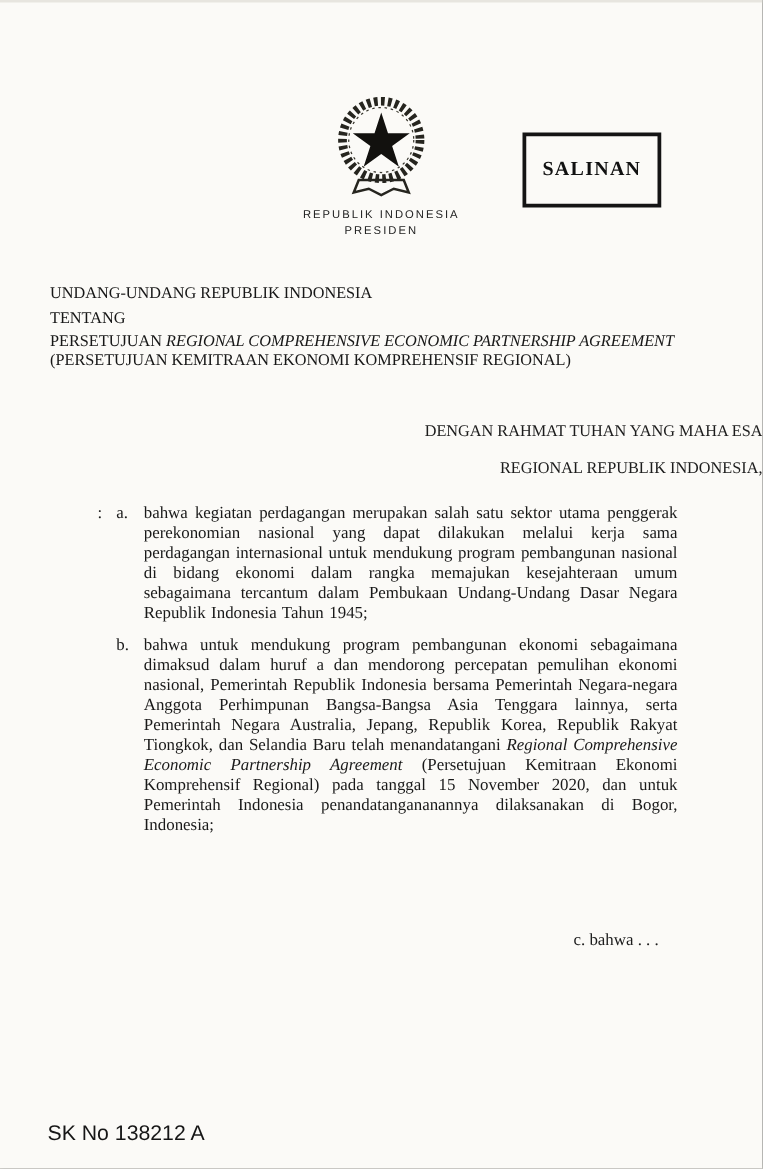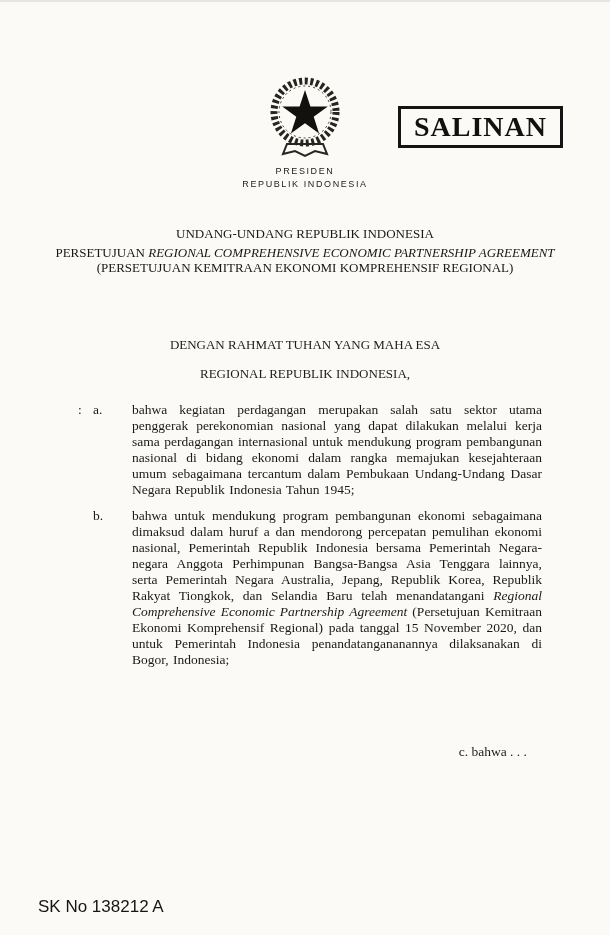--- a/index.html
+++ b/index.html
@@ -10,57 +10,57 @@
     font-family:"Liberation Serif", serif;
     box-shadow:0 0 4px rgba(0,0,0,.35);
   }
   .page::before{ content:""; position:absolute; top:0; left:0; right:0; height:2px; background:#e7e5df; }
 
   
   .emblem { position:absolute; left:257px; top:72px; width:96px; height:90px; }
 
   
   .salinan-box {
-    position:absolute; left:398px; top:106px;
-    border:3px solid #141414; padding:2px 13px;
-    font-weight:bold; font-size:28px; letter-spacing:1px;
+    position:absolute; left:418px; top:106px;
+    border:3px solid #141414; padding:18px 13px;
+    font-weight:bold; font-size:16px; letter-spacing:1px;
     font-family:"Liberation Serif", serif; color:#111; background:transparent;
   }
 
   
   .letterhead {
     position:absolute; top:166px; left:0; right:0; text-align:center;
     font-family:"Liberation Sans", sans-serif; font-size:9px;
     letter-spacing:1.6px; color:#222;
   }
   .letterhead div { margin-bottom:3px; }
 
   
   .title-block {
     position:absolute; top:226px; left:40px; right:40px;
-    text-align:center; font-size:13px; line-height:15px; color:#171717;
+    text-align:left; font-size:13px; line-height:15px; color:#171717;
   }
   .title-block .t-tentang { margin-top:5px; }
   .title-block .t-pengesahan { margin-top:4px; }
 
   
-  .preamble { position:absolute; top:337px; left:0; right:0; text-align:center; font-size:13px; }
+  .preamble { position:absolute; top:337px; left:0; right:0; text-align:right; font-size:13px; }
   .preamble .p2 { margin-top:13px; }
 
   
   .consider {
     position:absolute; top:402px; left:78px; right:68px;
     display:flex; font-size:13.5px; line-height:16px; color:#191919;
   }
   .consider-label { width:82px; flex:none; }
   .consider-colon { width:15px; flex:none; }
   .consider-items { flex:1; }
   .consider-item { display:flex; margin-bottom:10px; }
   .item-marker { width:22px; flex:none; }
-  .item-text { flex:1; text-align:justify; word-spacing:1px;margin-left:17px; }
+  .item-text { flex:1; text-align:justify; word-spacing:1px; }
   .item-text em { font-style:italic; }
 
   
   .continuation { position:absolute; top:744px; right:83px; font-size:13.5px; }
 
   
   .footer {
     position:absolute; left:38px; top:897px;
     font-family:"Liberation Sans", sans-serif; font-size:17px; color:#161616;
   }
@@ -80,26 +80,27 @@
 
       <path d="M30,72 L66,72 L70,82 L58,79 L48,84 L38,79 L26,82 Z" fill="none" stroke="#26251f" stroke-width="2"></path>
     </svg>
   </div>
 
   <div class="salinan-box">
     <span>SALINAN</span>
   </div>
 
   <div class="letterhead">
+    <div>REPUBLIK INDONESIA</div>
     <div>PRESIDEN</div>
-    <div>REPUBLIK INDONESIA</div>
   </div>
 
   <div class="title-block">
     <div>UNDANG-UNDANG REPUBLIK INDONESIA</div>
+    <div class="t-tentang">TENTANG</div>
     <div class="t-pengesahan"><span>PERSETUJUAN </span><em>REGIONAL COMPREHENSIVE ECONOMIC PARTNERSHIP AGREEMENT</em></div>
     <div>(PERSETUJUAN KEMITRAAN EKONOMI KOMPREHENSIF REGIONAL)</div>
   </div>
 
   <div class="preamble">
     <div class="p1">DENGAN RAHMAT TUHAN YANG MAHA ESA</div>
     <div class="p2">REGIONAL REPUBLIK INDONESIA,</div>
   </div>
 
   <div class="consider">

